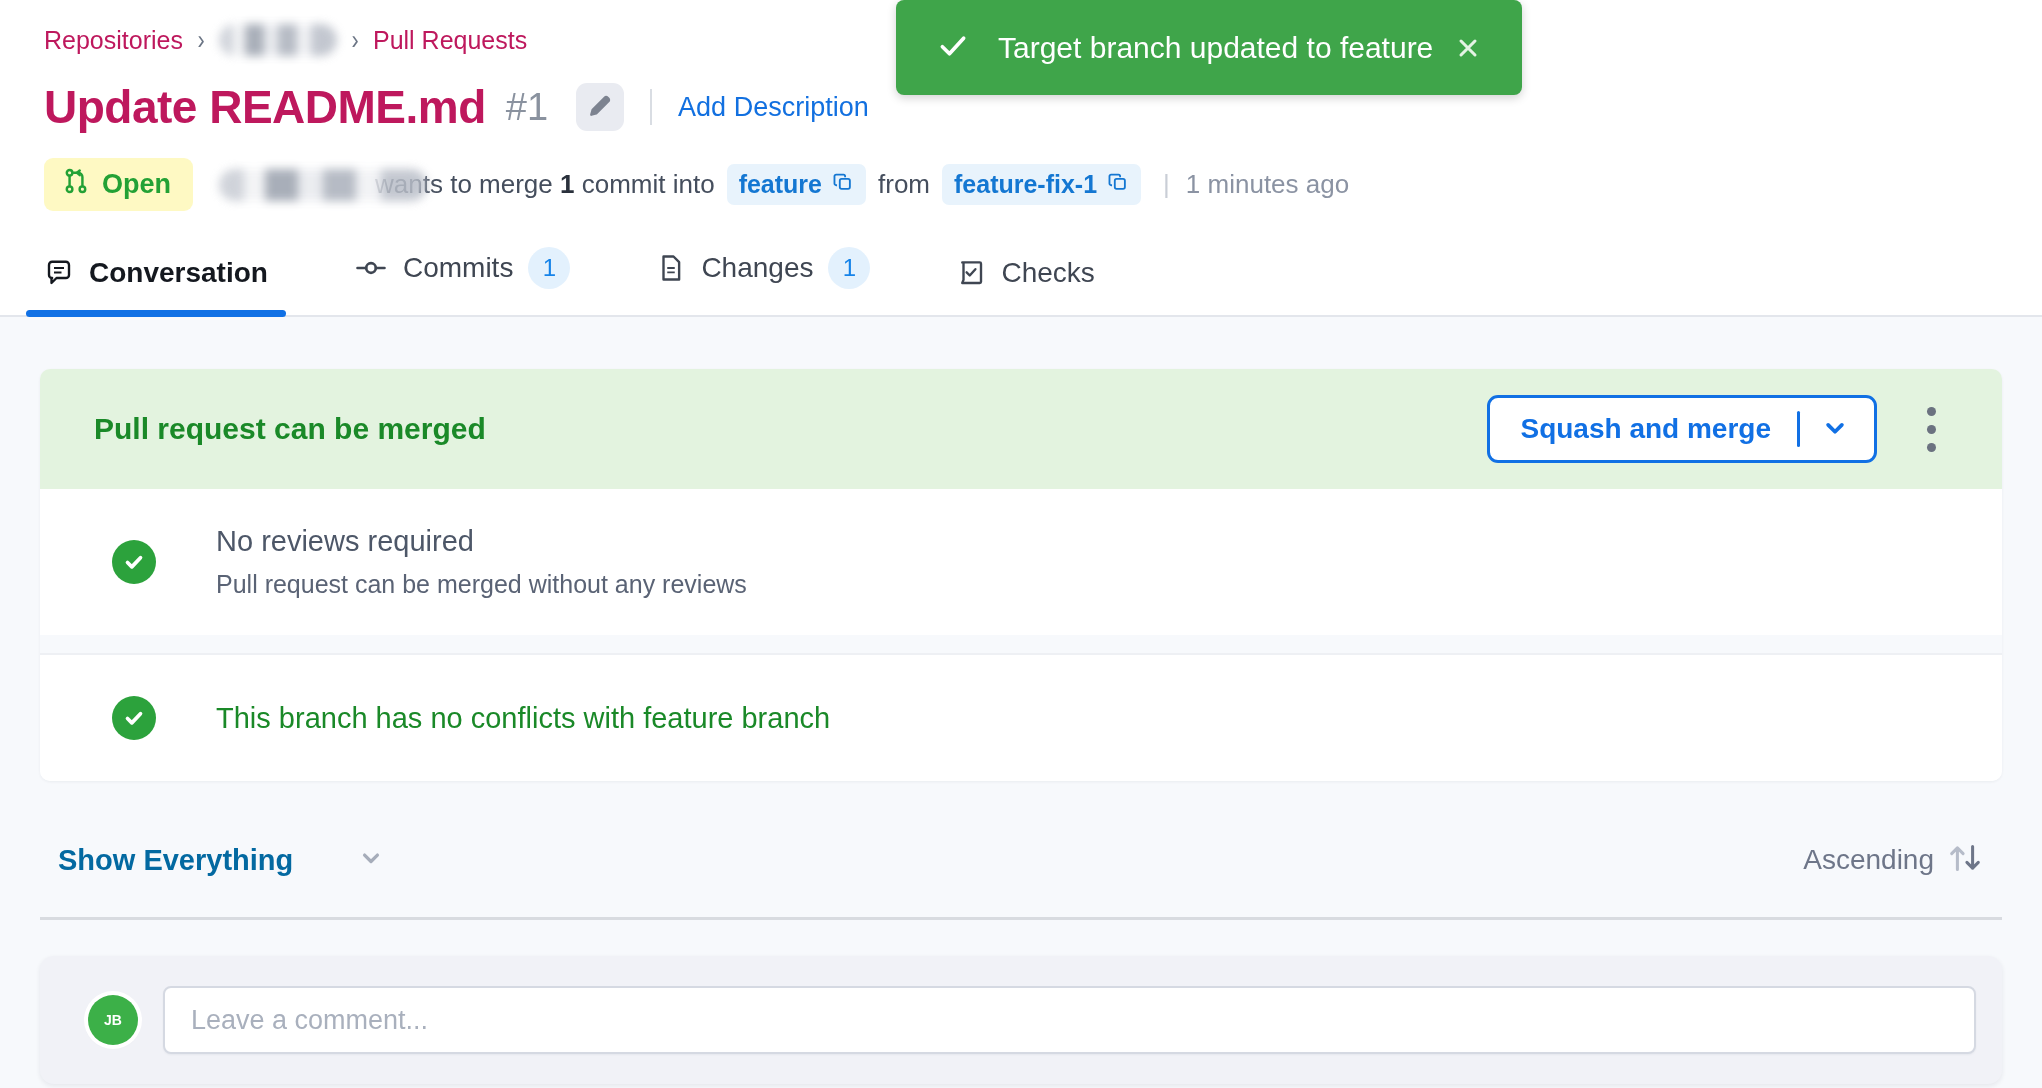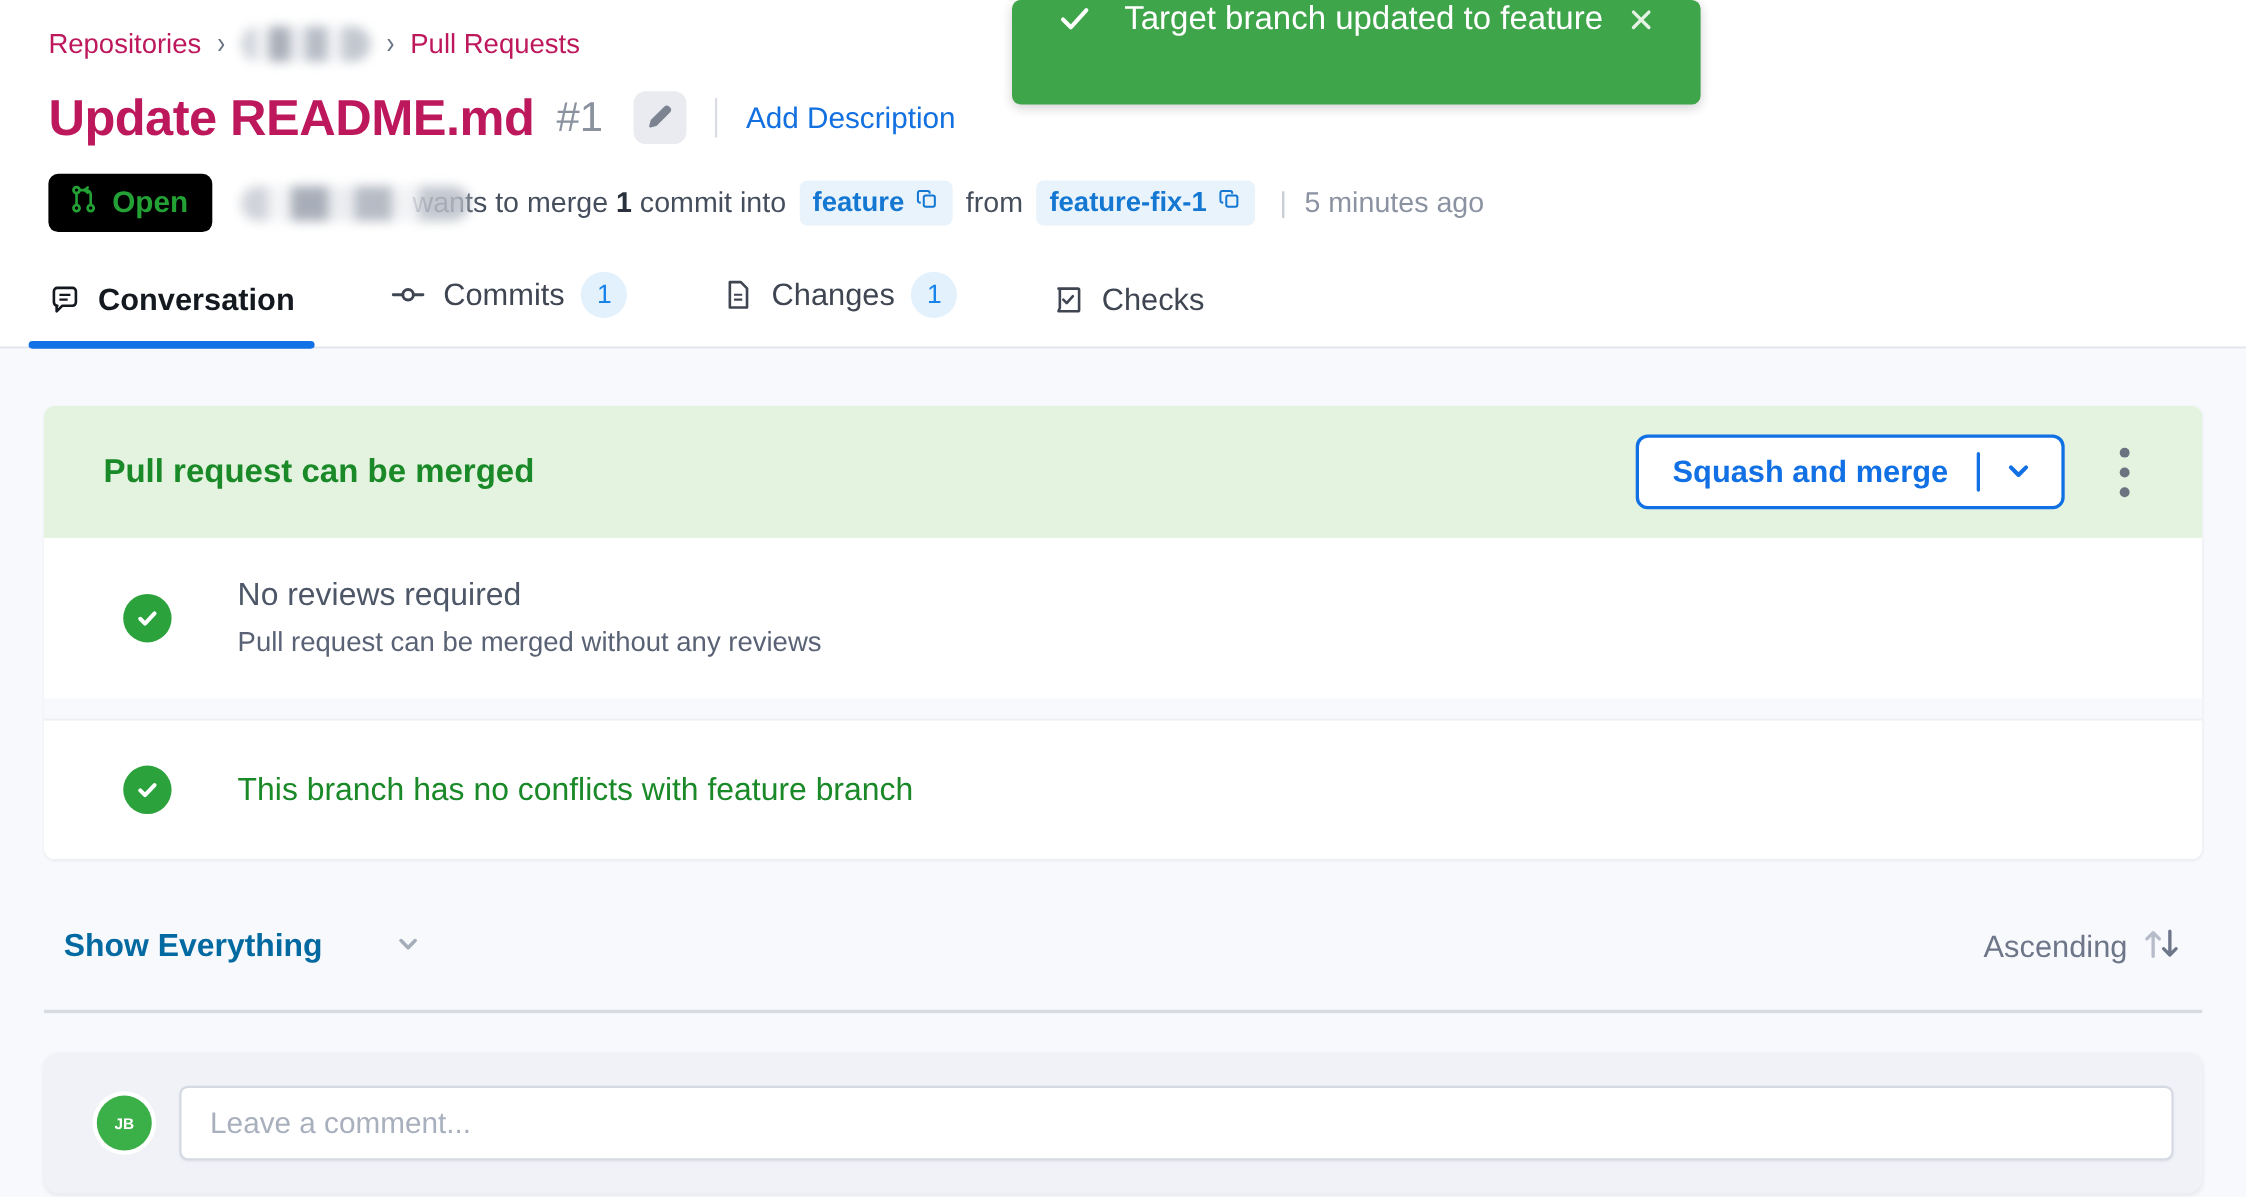--- a/index.html
+++ b/index.html
@@ -20,21 +20,21 @@
 
   .title-row { display:flex; align-items:center; padding-left:44px; margin-top:24px; }
   .pr-title { font-size:46px; font-weight:bold; color:#be185d; letter-spacing:-.5px; }
   .pr-number { font-size:38px; color:#8a929f; margin-left:20px; }
   .edit-btn { width:48px; height:48px; margin-left:28px; border:none; background:#e9ebf1;
     border-radius:11px; display:flex; align-items:center; justify-content:center; cursor:pointer; }
   .vdivider { width:2px; height:36px; background:#d9dde3; margin-left:26px; }
   .add-desc { font-size:27px; color:#1270e0; margin-left:26px; text-decoration:none; cursor:pointer; }
 
   .meta-row { display:flex; align-items:center; padding-left:44px; margin-top:24px; font-size:26px; color:#454e5d; }
-  .open-badge { display:flex; align-items:center; gap:12px; background:#000000; color:#23a135;
+  .open-badge { display:flex; align-items:center; gap:12px; background:#fef9c3; color:#23a135;
     font-weight:bold; border-radius:9px; padding:9px 22px 9px 18px; font-size:27px; }
   .author-blob { width:208px; margin-left:26px; margin-right:-52px; position:relative; z-index:2; }
   .meta-text b { color:#2a313c; }
   .branch-chip { display:inline-flex; align-items:center; gap:10px; background:#e8f3fc; color:#1477d2;
     font-weight:bold; font-size:25px; border-radius:7px; padding:6px 12px; margin:0 12px; cursor:pointer; text-decoration:none; }
   .meta-pipe { color:#c9ced6; margin:0 16px 0 10px; }
   .meta-time { color:#8b93a3; }
 
   .tabs { display:flex; align-items:flex-end; gap:86px; padding-left:44px; margin-top:36px; }
   .tab { position:relative; display:flex; align-items:center; gap:15px; font-size:28px; color:#3f4652;
@@ -82,22 +82,22 @@
     display:flex; align-items:center; padding:0 26px 0 48px; box-shadow:0 2px 5px rgba(20,30,50,.08); }
   .avatar { width:50px; height:50px; flex:none; border-radius:50%; background:#3cb048; color:#fff;
     font-size:14px; font-weight:bold; display:flex; align-items:center; justify-content:center;
     box-shadow:0 0 0 4px #fff, 0 1px 4px rgba(0,0,0,.15); }
   .comment-input { flex:1; height:68px; margin-left:25px; border:2px solid #d5d9e2; border-radius:8px;
     background:#fff; font-size:27px; color:#3a424e; padding:0 26px; outline:none;
     font-family:"Liberation Sans", sans-serif; box-shadow:0 1px 2px rgba(20,30,50,.05); }
   .comment-input::placeholder { color:#a9b0bd; }
 
   
-  .toast { position:absolute; left:920px; top:0; width:626px; height:95px; background:#3fa54a;
-    border-radius:8px; display:flex; padding:0 36px 0 40px;
+  .toast { position:absolute; left:896px; top:0; width:626px; height:95px; background:#3fa54a;
+    border-radius:8px; display:flex; align-items:center; padding:0 36px 0 40px;
     box-shadow:0 3px 10px rgba(0,0,0,.18); color:#fff; }
   .toast-msg { font-size:30px; margin-left:28px; flex:1; }
   .toast-close { cursor:pointer; display:flex; padding:4px; }
 </style>
 </head>
 <body>
 
 <div class="page">
 
   <div class="top">
@@ -163,21 +163,21 @@
         <span>feature-fix-1</span>
         <span>
           <svg width="22" height="22" viewBox="0 0 24 24" fill="none" stroke="#1477d2" stroke-width="2" stroke-linejoin="round">
             <rect x="8.5" y="8.5" width="11" height="11" rx="2"></rect>
             <path d="M5.5 15.5h-1a1.8 1.8 0 0 1-1.8-1.8v-8A1.8 1.8 0 0 1 4.5 3.9h8a1.8 1.8 0 0 1 1.8 1.8v1"></path>
           </svg>
         </span>
       </a>
 
       <span class="meta-pipe">|</span>
-      <span class="meta-time">5 minutes ago</span>
+      <span class="meta-time">1 minutes ago</span>
     </div>
 
     <div class="tabs">
       <div class="tab active">
         <span>
           <svg width="30" height="30" viewBox="0 0 24 24" fill="none" stroke="#14181f" stroke-width="1.9" stroke-linejoin="round">
             <path d="M4 5.5A2.5 2.5 0 0 1 6.5 3h11A2.5 2.5 0 0 1 20 5.5v8a2.5 2.5 0 0 1-2.5 2.5H10l-4 4v-4H6.5A2.5 2.5 0 0 1 4 13.5v-8z"></path>
             <path d="M8 8h8M8 11.5h6" stroke-width="1.6"></path>
           </svg>
         </span>

